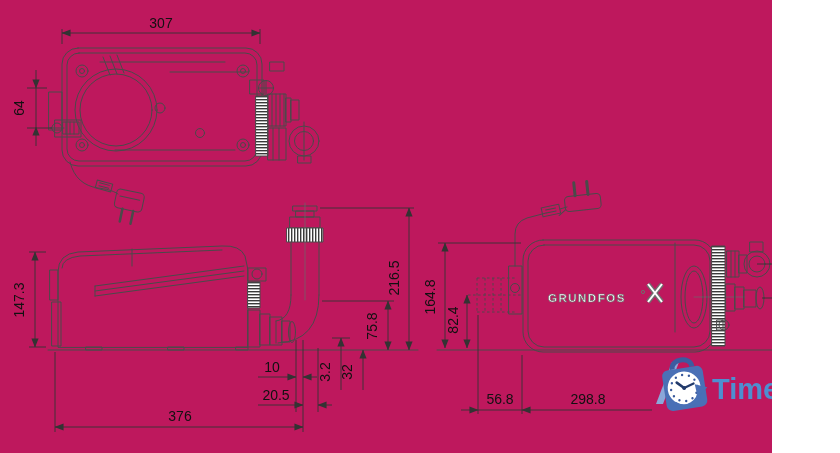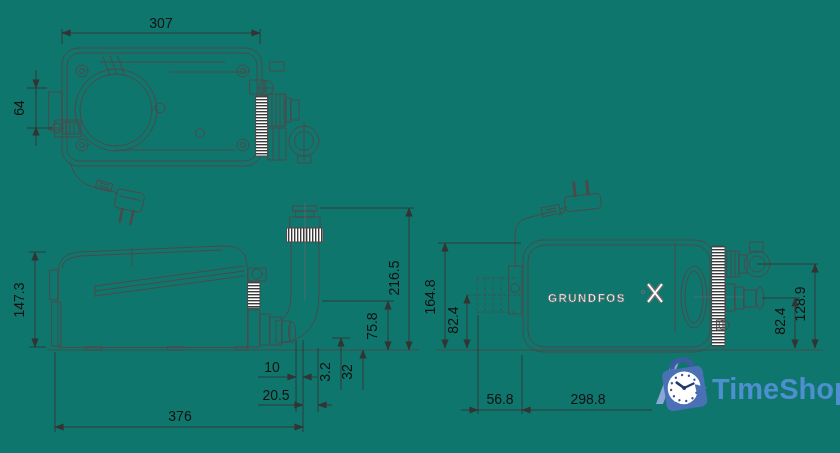--- a/index.html
+++ b/index.html
@@ -1,16 +1,16 @@
 <!DOCTYPE html>
 <html><head>
 <meta charset="utf-8">
 <style>
   html,body{margin:0;padding:0;background:#ffffff;}
-  .stage{position:relative;width:840px;height:453px;background:#0f766e;overflow:hidden;
+  .stage{position:relative;width:772px;height:453px;background:#be185d;overflow:hidden;
          font-family:"Liberation Sans", sans-serif;}
   svg{display:block;}
   .draw{stroke:#4a4a4a;stroke-width:1;fill:none;stroke-linecap:round;stroke-linejoin:round;}
   .thin{stroke:#6a6a6a;stroke-width:.7;fill:none;}
   .dim{stroke:#333333;stroke-width:.9;fill:none;}
   .dimtxt{font:14px "Liberation Sans", sans-serif;fill:#111;}
   .brandtxt{font:bold 11.5px "Liberation Sans", sans-serif;letter-spacing:1.5px;
             fill:#ffffff;stroke:#6f6f6f;stroke-width:.7;}
   .logotxt{font:bold 29px "Liberation Sans", sans-serif;fill:#4e8fd0;}
   .dash{stroke:#4a4a4a;stroke-width:.9;fill:none;stroke-dasharray:2.5 2.5;}

